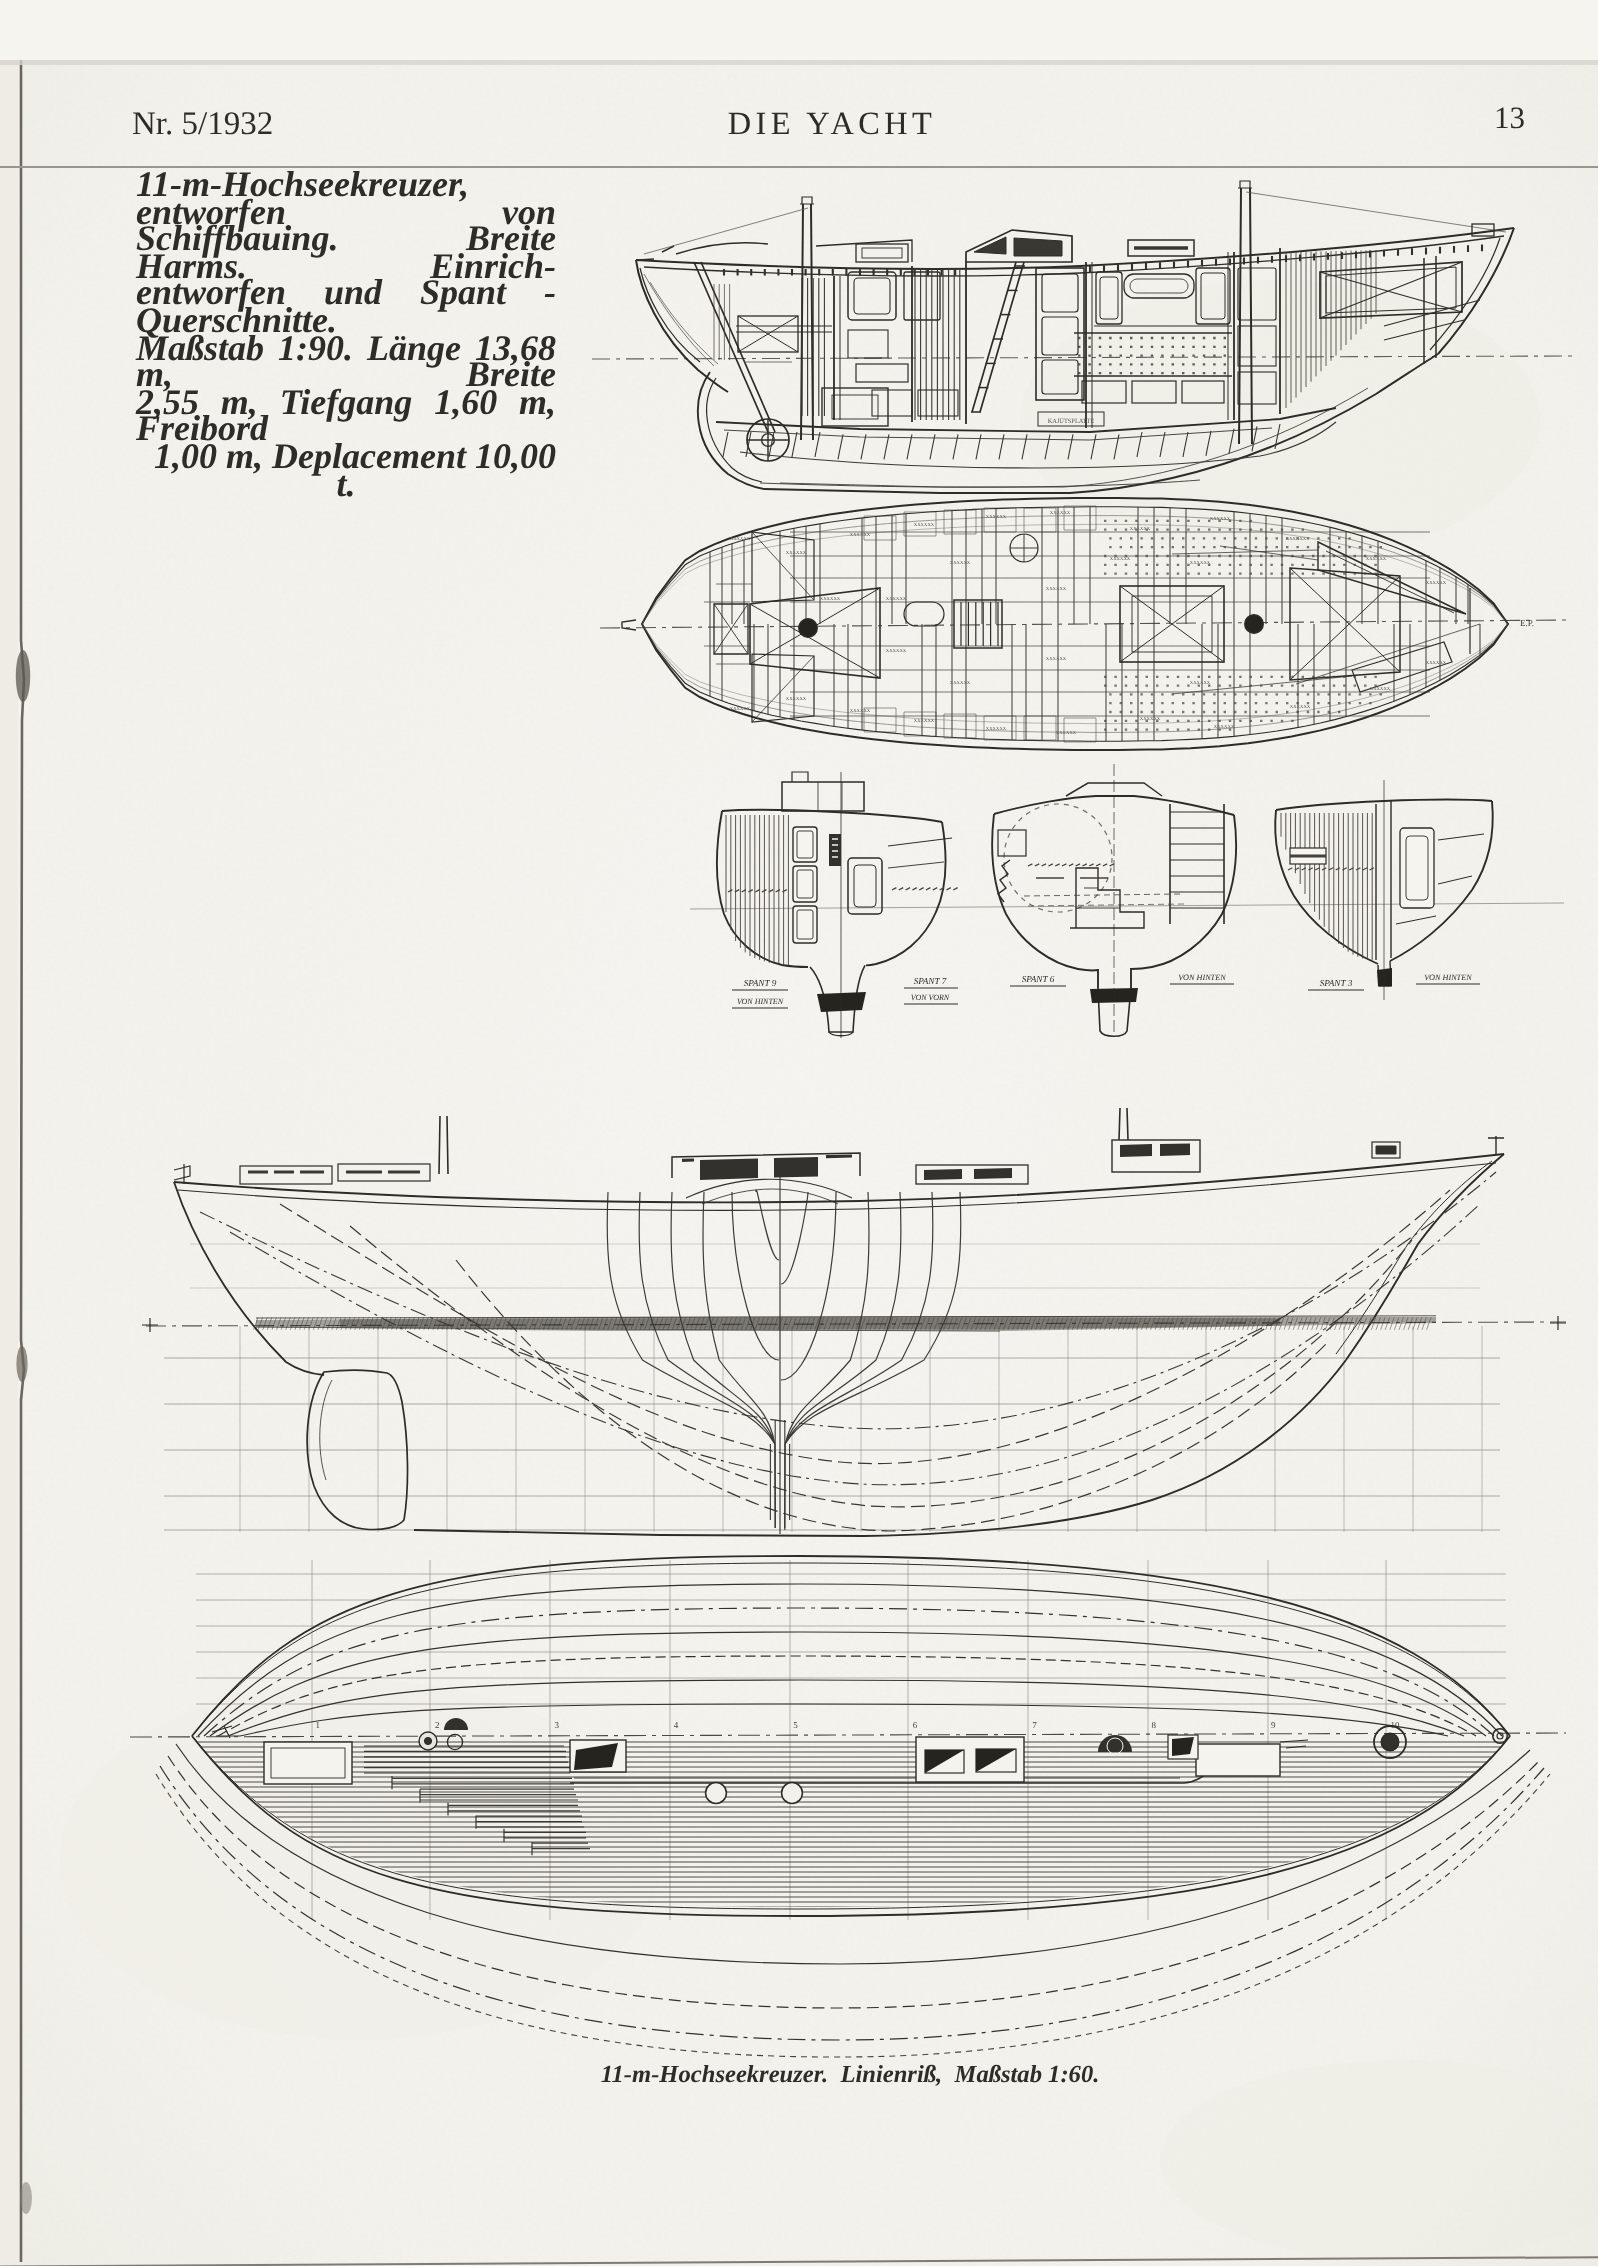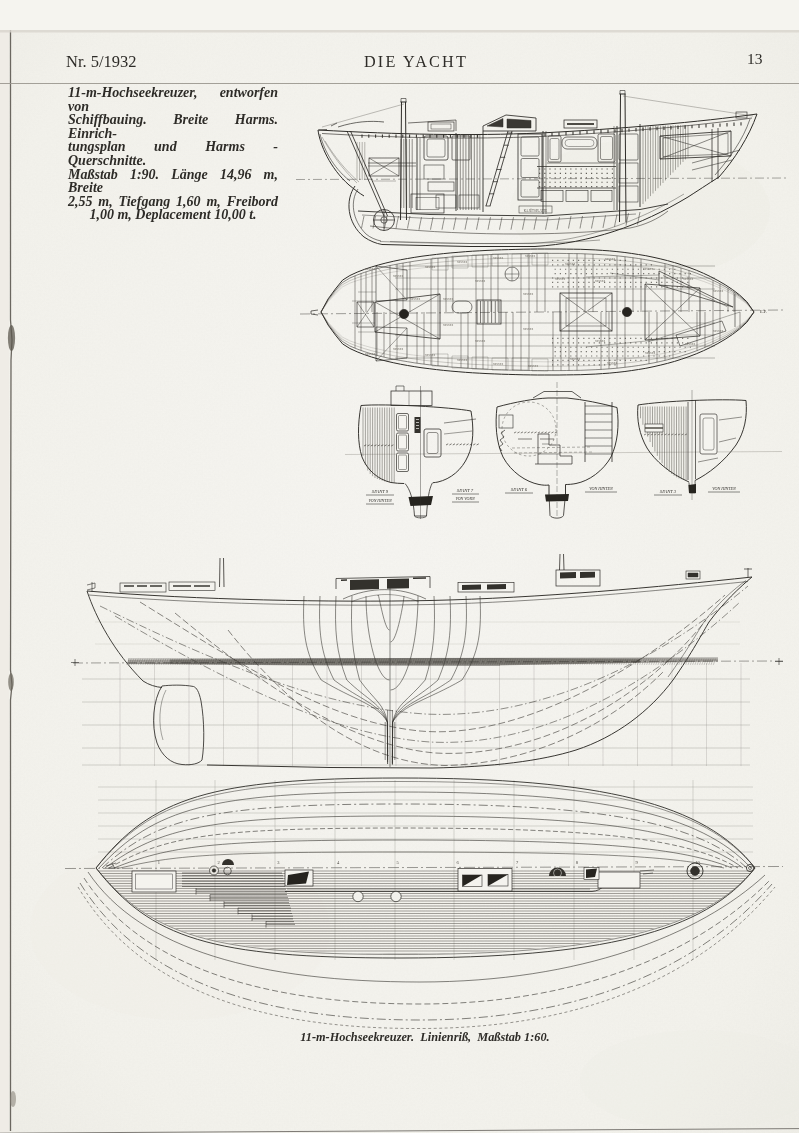--- a/index.html
+++ b/index.html
@@ -1,18 +1,18 @@
 <!DOCTYPE html>
 <html><head><meta charset="utf-8"><style>
 html,body{margin:0;padding:0;width:799px;height:1133px;overflow:hidden;background:#f5f4ef;}
 #page{position:relative;width:799px;height:1133px;font-family:"Liberation Serif",serif;margin-top:30px;}
 svg{position:absolute;left:0;top:0;}
-.desc{position:absolute;left:68px;top:56px;width:210px;font-style:italic;font-weight:bold;font-size:14px;line-height:13.6px;color:#2e2c28;}
+.desc{position:absolute;left:68px;top:56px;width:210px;font-style:italic;font-weight:bold;font-size:18px;line-height:13.6px;color:#2e2c28;}
 .desc div{text-align:justify;text-align-last:justify;}
-.desc div.last{text-align:left;text-align-last:center;}
+.desc div.last{text-align:right;text-align-last:center;}
 </style></head><body>
 <div id="page">
 <svg width="799" height="1133" viewBox="0 0 799 1133">
 <defs>
         <radialGradient id="pg" cx="50%" cy="45%" r="80%">
 <stop offset="0%" stop-color="#f6f5f1"></stop>
 <stop offset="72%" stop-color="#f3f2ec"></stop>
 <stop offset="100%" stop-color="#ecebe4"></stop>
 </radialGradient>
       </defs>
@@ -635,17 +635,17 @@
       </defs>
 
 <text x="790.8" y="1121.6" text-anchor="end" fill="#ffffff" style="font-family:'Liberation Sans',sans-serif;font-size:12.8px;font-weight:bold;">© yachtsportmuseum.de</text>
 
 <text x="790" y="1121" text-anchor="end" fill="#8e8b86" stroke="#68655f" stroke-width="0.4" style="font-family:'Liberation Sans',sans-serif;font-size:12.8px;font-weight:bold;">© yachtsportmuseum.de</text>
 </svg>
 
 <div class="desc">
 <div>11-m-Hochseekreuzer, entworfen von</div>
 <div>Schiffbauing. Breite Harms. Einrich-</div>
-<div>tungsplan und Harms - Querschnitte.</div>
-<div>Maßstab 1:90. Länge 14,96 m, Breite</div>
+<div>entworfen und Spant - Querschnitte.</div>
+<div>Maßstab 1:90. Länge 13,68 m, Breite</div>
 <div>2,55 m, Tiefgang 1,60 m, Freibord</div>
 <div class="last">1,00 m, Deplacement 10,00 t.</div>
 </div>
 </div>
 </body></html>

